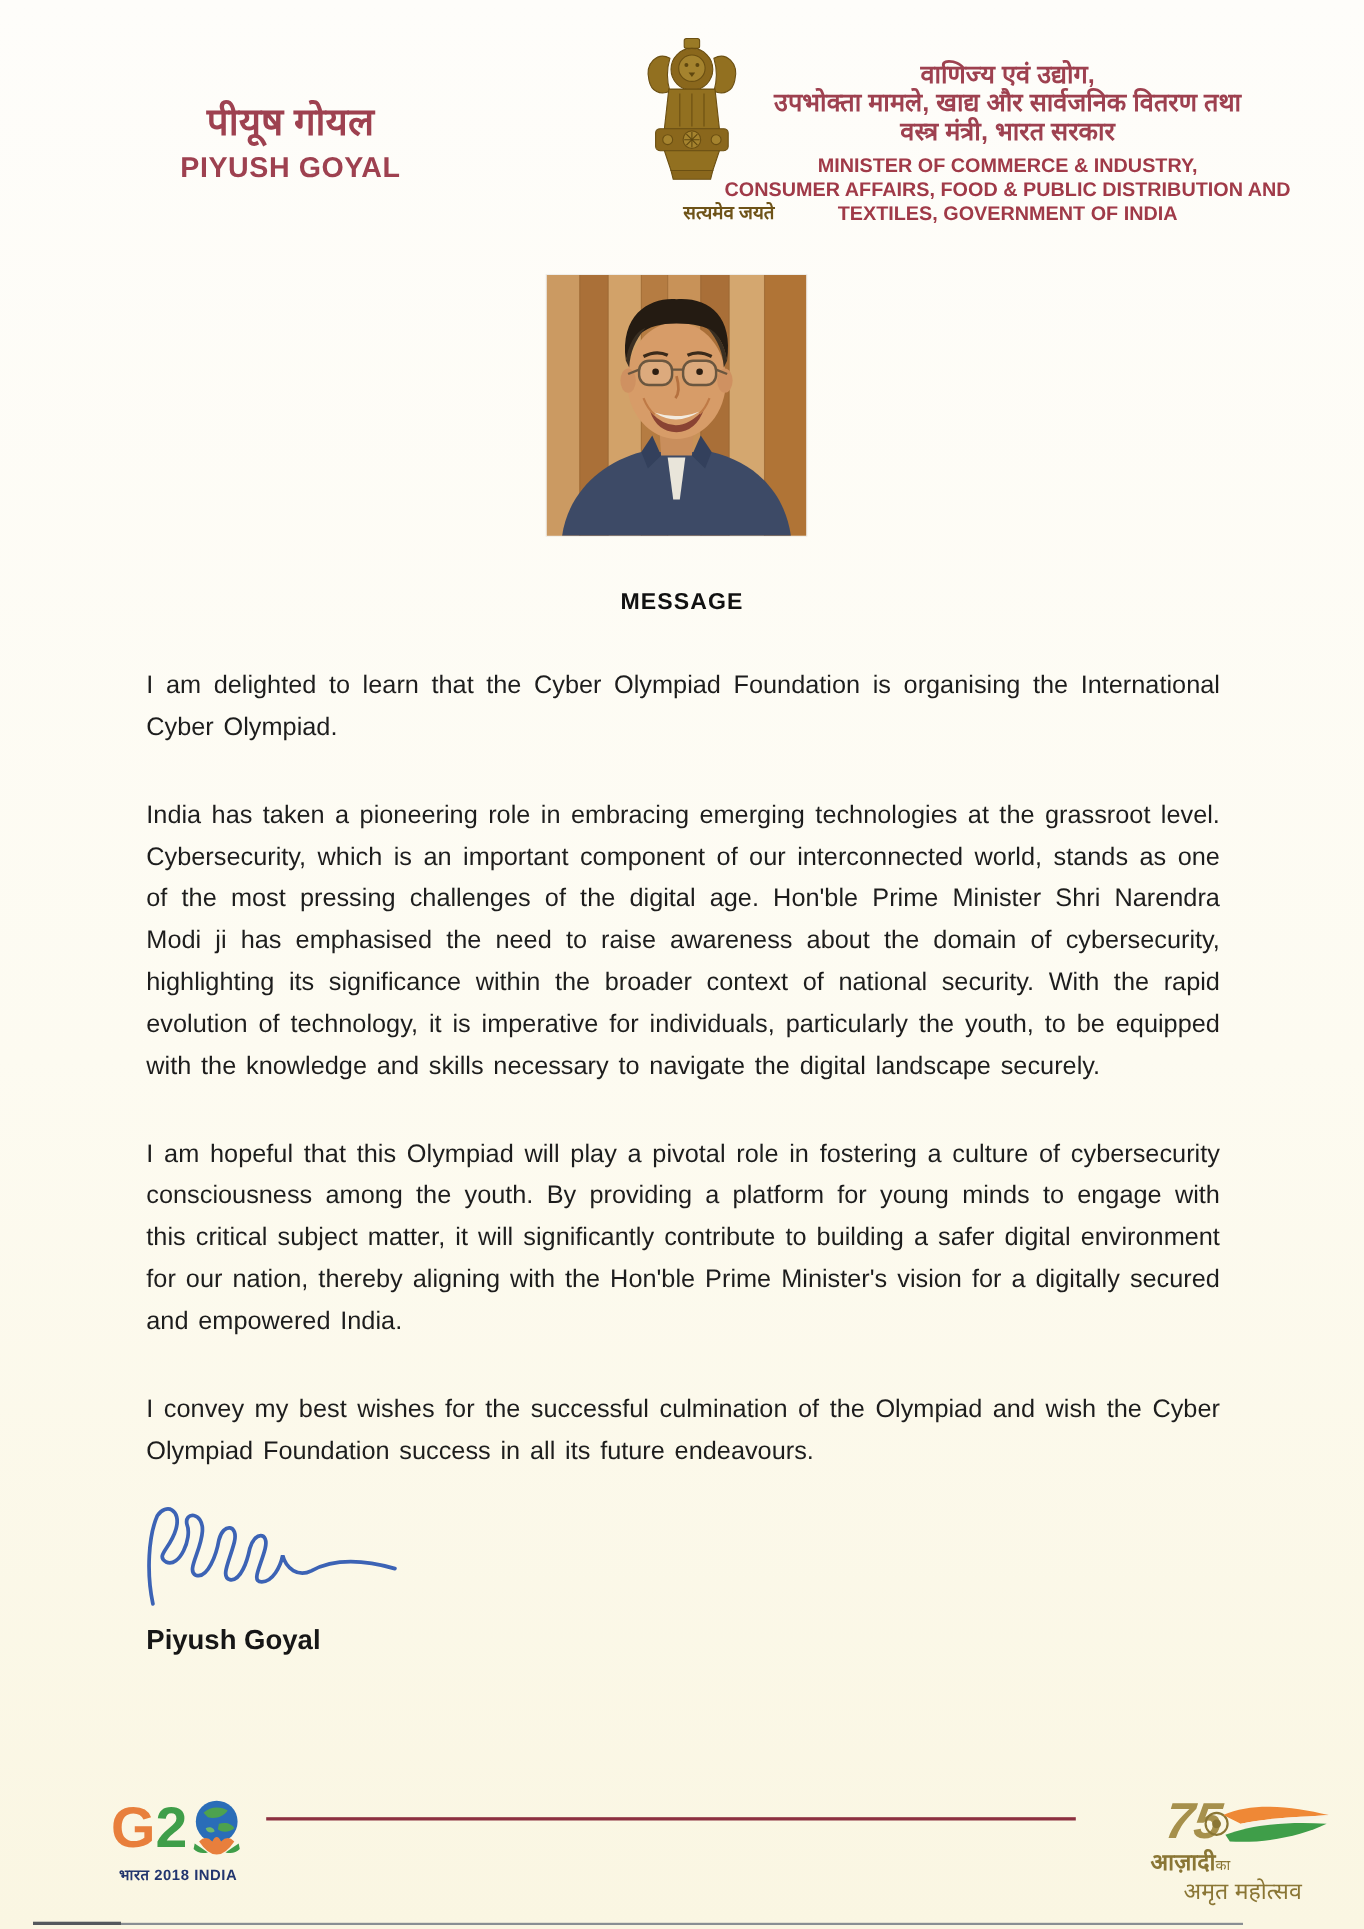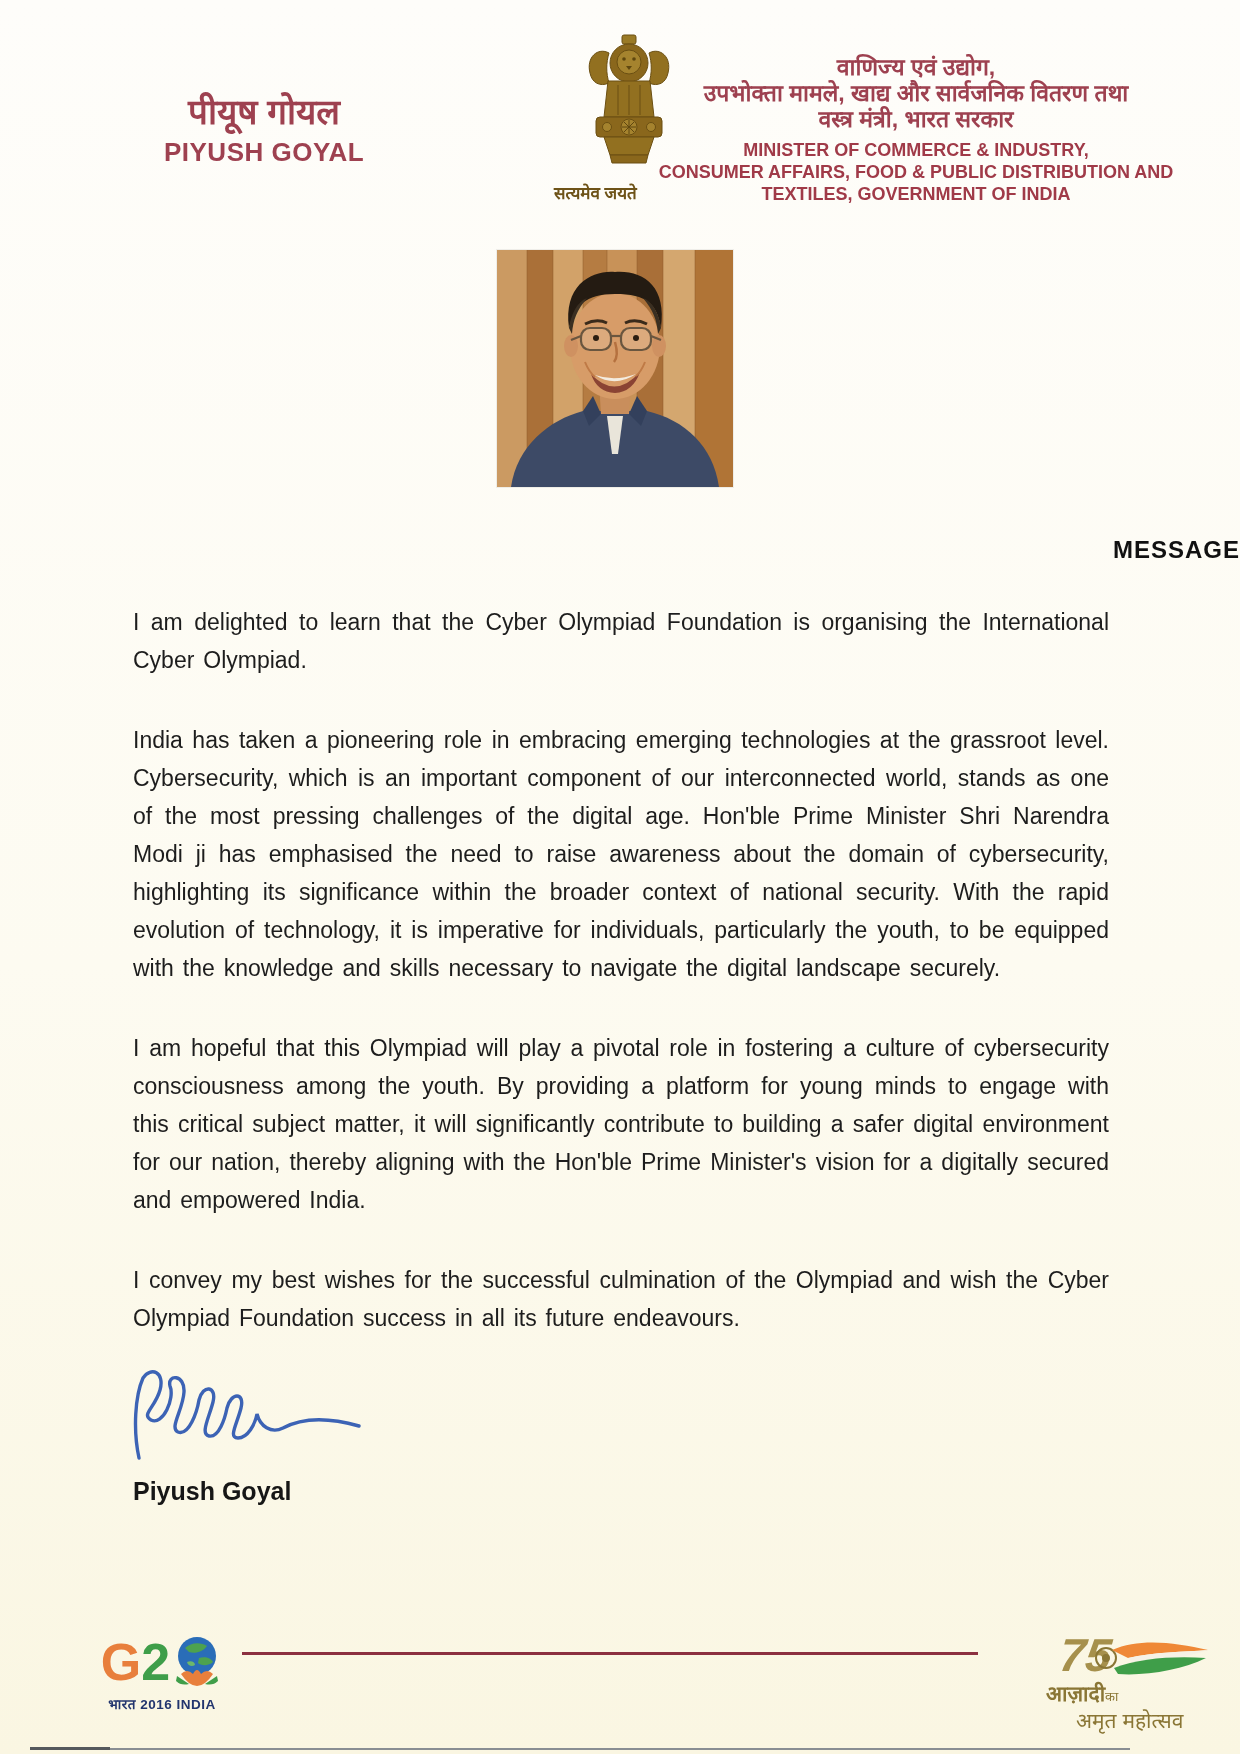--- a/index.html
+++ b/index.html
@@ -17,36 +17,36 @@
   
   .name-block{
     position:absolute;left:144px;top:90px;width:240px;
     text-align:center;color:#9e4150;
   }
   .name-hi{font-size:35px;font-weight:700;line-height:44px;}
   .name-en{font-size:26px;font-weight:700;letter-spacing:.5px;margin-top:3px;}
   .emblem{position:absolute;left:576px;top:33px;width:106px;height:142px;}
   .motto{
     position:absolute;left:554px;top:181px;width:150px;
-    text-align:left;font-size:17px;font-weight:700;color:#6e5318;
+    text-align:right;font-size:17px;font-weight:700;color:#6e5318;
   }
   .ministry-block{
     position:absolute;left:642px;top:54px;width:548px;text-align:center;
   }
   .ministry-hi{color:#9e4150;font-size:23px;font-weight:700;line-height:26px;}
   .ministry-en{color:#a03a48;font-size:18px;font-weight:700;line-height:22px;margin-top:7px;}
   
   .portrait{
     position:absolute;left:497px;top:250px;width:236px;height:237px;
     box-shadow:0 0 0 1px rgba(0,0,0,.06);
   }
   
   .msg-heading{
     position:absolute;left:0;top:536px;width:1240px;
-    text-align:right;font-size:24px;font-weight:700;letter-spacing:1px;color:#111;
+    text-align:center;font-size:21px;font-weight:700;letter-spacing:1px;color:#111;
   }
   .letter-body{
     position:absolute;left:133px;top:603px;width:976px;
     font-size:23px;line-height:38px;color:#1d1d1d;
   }
   .letter-body p{margin:0 0 42px 0;text-align:justify;word-spacing:2.5px;}
   .signature{position:absolute;left:125px;top:1368px;width:250px;height:100px;}
   .signatory{
     position:absolute;left:133px;top:1477px;
     font-size:25px;font-weight:700;color:#161616;
@@ -225,21 +225,21 @@
         <circle cx="26" cy="22" r="19" fill="#2a6db8"></circle>
         <path d="M14,14 C20,8 30,8 36,12 C32,18 24,20 18,18 Z" fill="#4da24f"></path>
         <path d="M28,24 C34,22 40,24 42,28 C38,32 30,32 27,29 Z" fill="#4da24f"></path>
         <path d="M16,28 C20,26 24,28 24,31 C21,33 17,32 16,28 Z" fill="#6db86a"></path>
 
         <path d="M10,40 Q16,34 22,40 Q26,32 30,40 Q36,34 42,40 Q34,52 26,52 Q18,52 10,40 Z" fill="#e87f3c"></path>
         <path d="M6,42 Q12,46 18,50 Q10,52 5,47 Z" fill="#3f9e49"></path>
         <path d="M46,42 Q40,46 34,50 Q42,52 47,47 Z" fill="#3f9e49"></path>
       </svg>
     </div>
-    <div class="g20-tagline">भारत 2016 INDIA</div>
+    <div class="g20-tagline">भारत 2018 INDIA</div>
   </div>
 
   <div class="footer-rule"></div>
 
 
   <div class="amrit-logo">
     <div class="amrit-top">
       <span class="amrit-75">75</span>
       <svg class="amrit-flag" viewBox="0 0 118 44">
         <circle cx="12" cy="22" r="10" fill="none" stroke="#8a7635" stroke-width="2"></circle>

